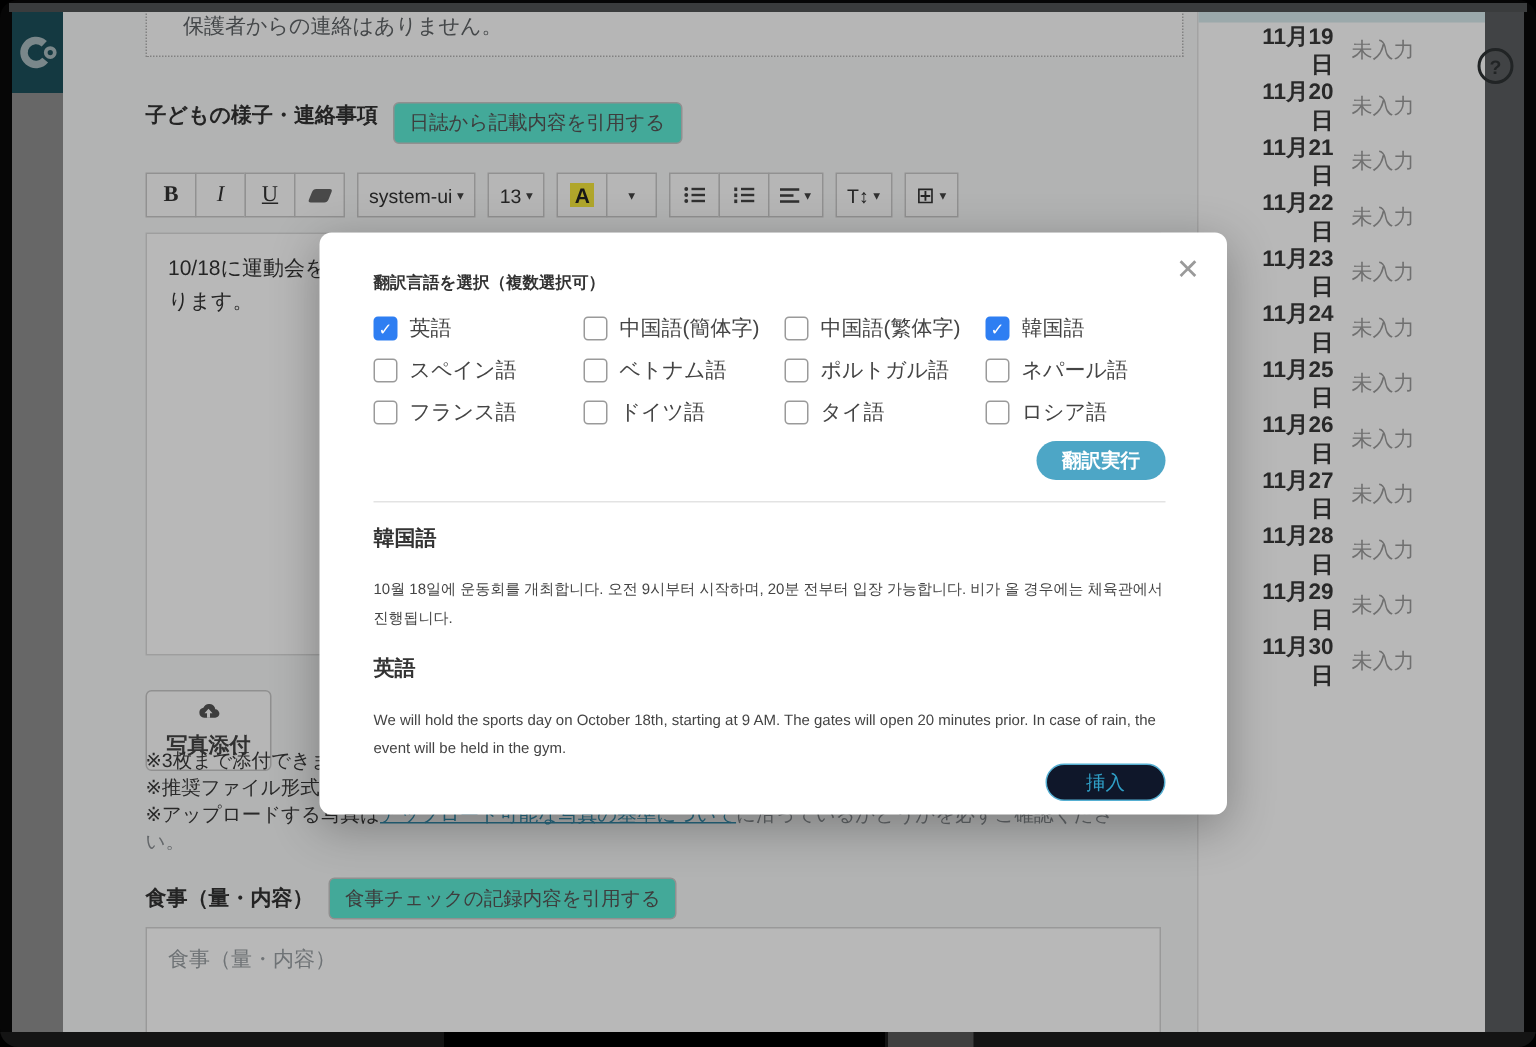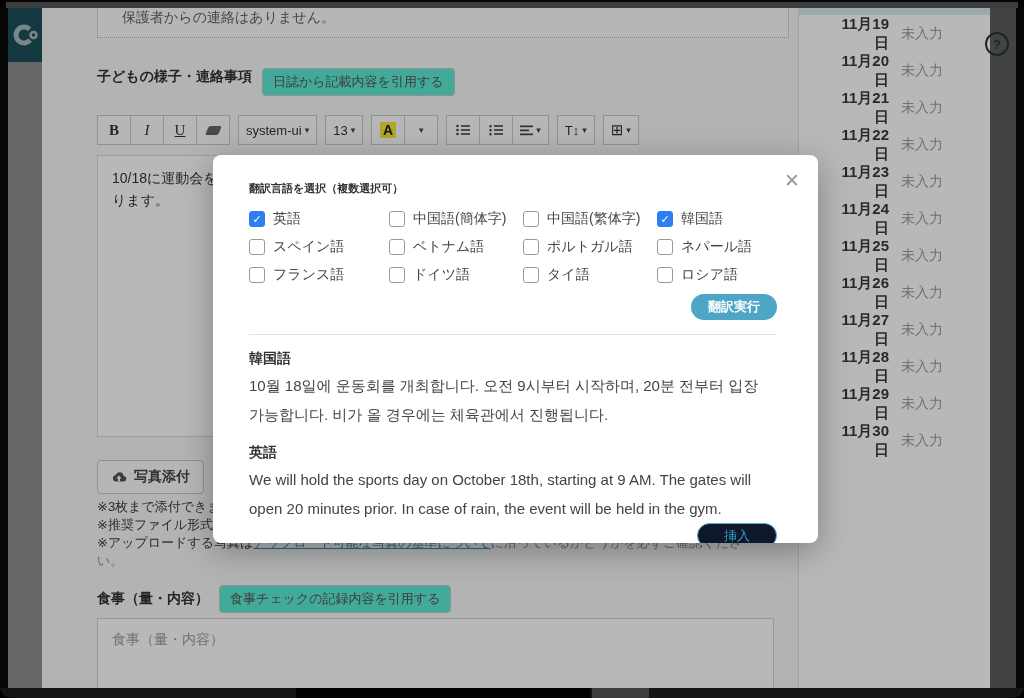--- a/index.html
+++ b/index.html
@@ -34,21 +34,21 @@
   .tb-u{text-decoration:underline;font-family:"Liberation Serif","DejaVu Serif",serif;font-size:15px;}
   .eraser{width:13px;height:9px;background:#666;border-radius:2px;transform:skewX(-22deg);display:inline-block;}
   .caret{font-size:9px;color:#444;}
   .hl-a{background:#f4e73c;padding:0 3px;font-weight:bold;font-size:14px;color:#222;}
 
   
   .editor{position:absolute;left:55px;top:147px;width:677px;height:282px;background:#fff;border:1px solid #dcdcdc;box-sizing:border-box;}
   .editor .content{padding:12px 14px;font-size:14px;color:#333;line-height:1.55;white-space:pre-line;}
 
   
-  .photo-btn{position:absolute;left:55px;top:452px;display:inline-flex;align-items:center;gap:7px;background:#fdfdfd;border:1px solid #c8c8c8;border-radius:4px;padding:7px 13px;font-size:14px;font-weight:bold;color:#444;}
+  .photo-btn{position:absolute;left:55px;top:452px;display:inline-flex;align-items:center;gap:7px;background:#fdfdfd;border:1px solid #c8c8c8;border-radius:4px;padding:7px 13px;font-size:14px;font-weight:bold;color:#444;flex-direction:column;}
   .notes{position:absolute;left:55px;top:490px;font-size:13px;color:#3a3a3a;line-height:18px;}
   .notes .link{color:#3794b5;text-decoration:underline;}
   .notes .tail{color:#8a8f93;}
 
   
   .row-label2{position:absolute;left:55px;top:577px;display:flex;align-items:center;gap:10px;}
   .meal-box{position:absolute;left:55px;top:610px;width:677px;height:80px;background:#fff;border:1px solid #d5d5d5;box-sizing:border-box;}
   .meal-box .ph{padding:12px 14px;font-size:14px;color:#9aa0a4;}
 
   
@@ -70,21 +70,21 @@
   .modal-title{font-size:11px;font-weight:bold;color:#333;}
   .lang-grid{margin-top:14px;display:grid;grid-template-columns:140px 134px 134px 1fr;row-gap:10px;}
   .lang-item{display:flex;align-items:center;gap:8px;font-size:14px;color:#444;}
   .cb{width:16px;height:16px;border:1.5px solid #9a9a9a;border-radius:3px;background:#fff;box-sizing:border-box;display:inline-flex;align-items:center;justify-content:center;flex:0 0 auto;}
   .cb.checked{background:#2e7ef2;border-color:#2e7ef2;color:#fff;font-size:11px;font-weight:bold;}
   .cb.checked::after{content:"✓";}
   .modal-actions{margin-top:10px;text-align:right;}
   .btn-translate{display:inline-block;background:#4da6c6;color:#fff;font-size:13px;font-weight:bold;border:none;border-radius:999px;padding:6px 17px;line-height:14px;}
   .modal-divider{margin-top:14px;border:none;border-top:1px solid #e3e3e3;height:0;}
   .result-lang{margin-top:15px;font-size:14px;font-weight:bold;color:#333;}
-  .result-text{margin-top:4px;font-size:15px;color:#444;line-height:1.9;}
+  .result-text{margin-top:16px;font-size:10px;color:#444;line-height:1.9;}
   .insert-row{text-align:right;margin-top:0px;}
   .btn-insert{display:inline-block;background:#0f172a;border:1.5px solid #55afd2;color:#2f9fc6;font-size:13px;border-radius:999px;padding:4px 26px;line-height:15px;}
 
   
   .dock{position:absolute;left:0px;top:688px;width:1024px;height:10px;background:#141414;z-index:20;}
   .dock .seg-black{position:absolute;left:296px;top:0;width:294px;height:10px;background:#000;}
   .dock .seg-grey{position:absolute;left:592px;top:0;width:57px;height:10px;background:#3f3f3f;}
 </style>
 </head>
 <body>

